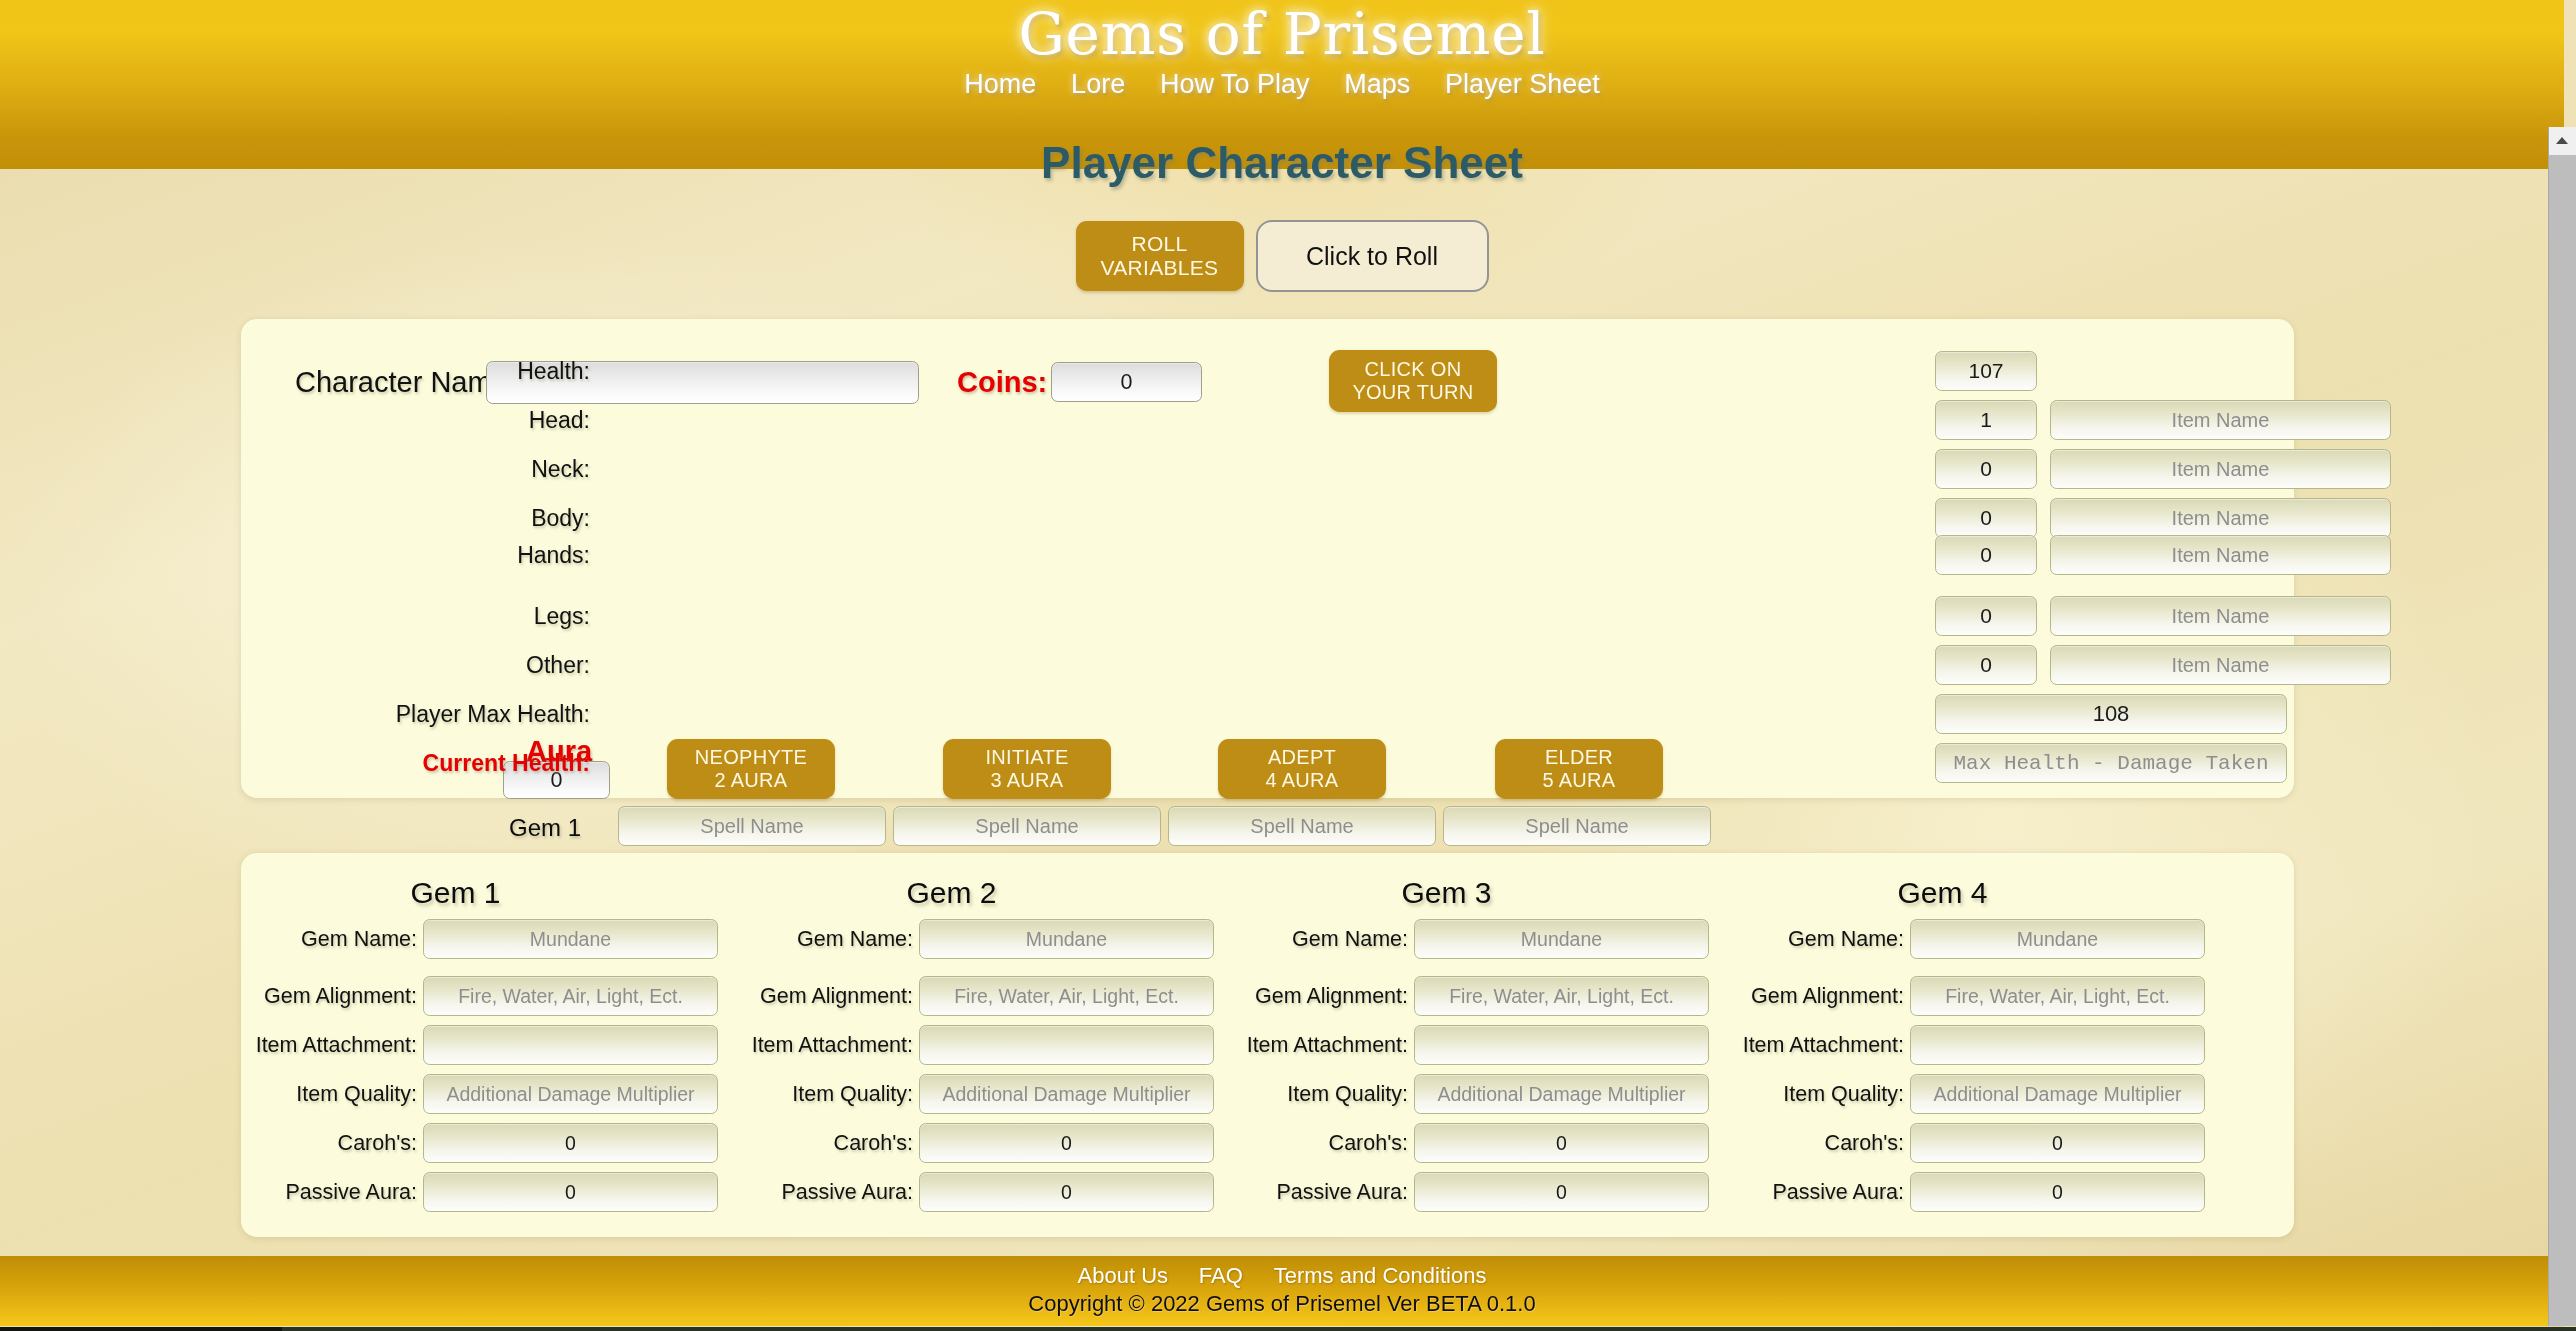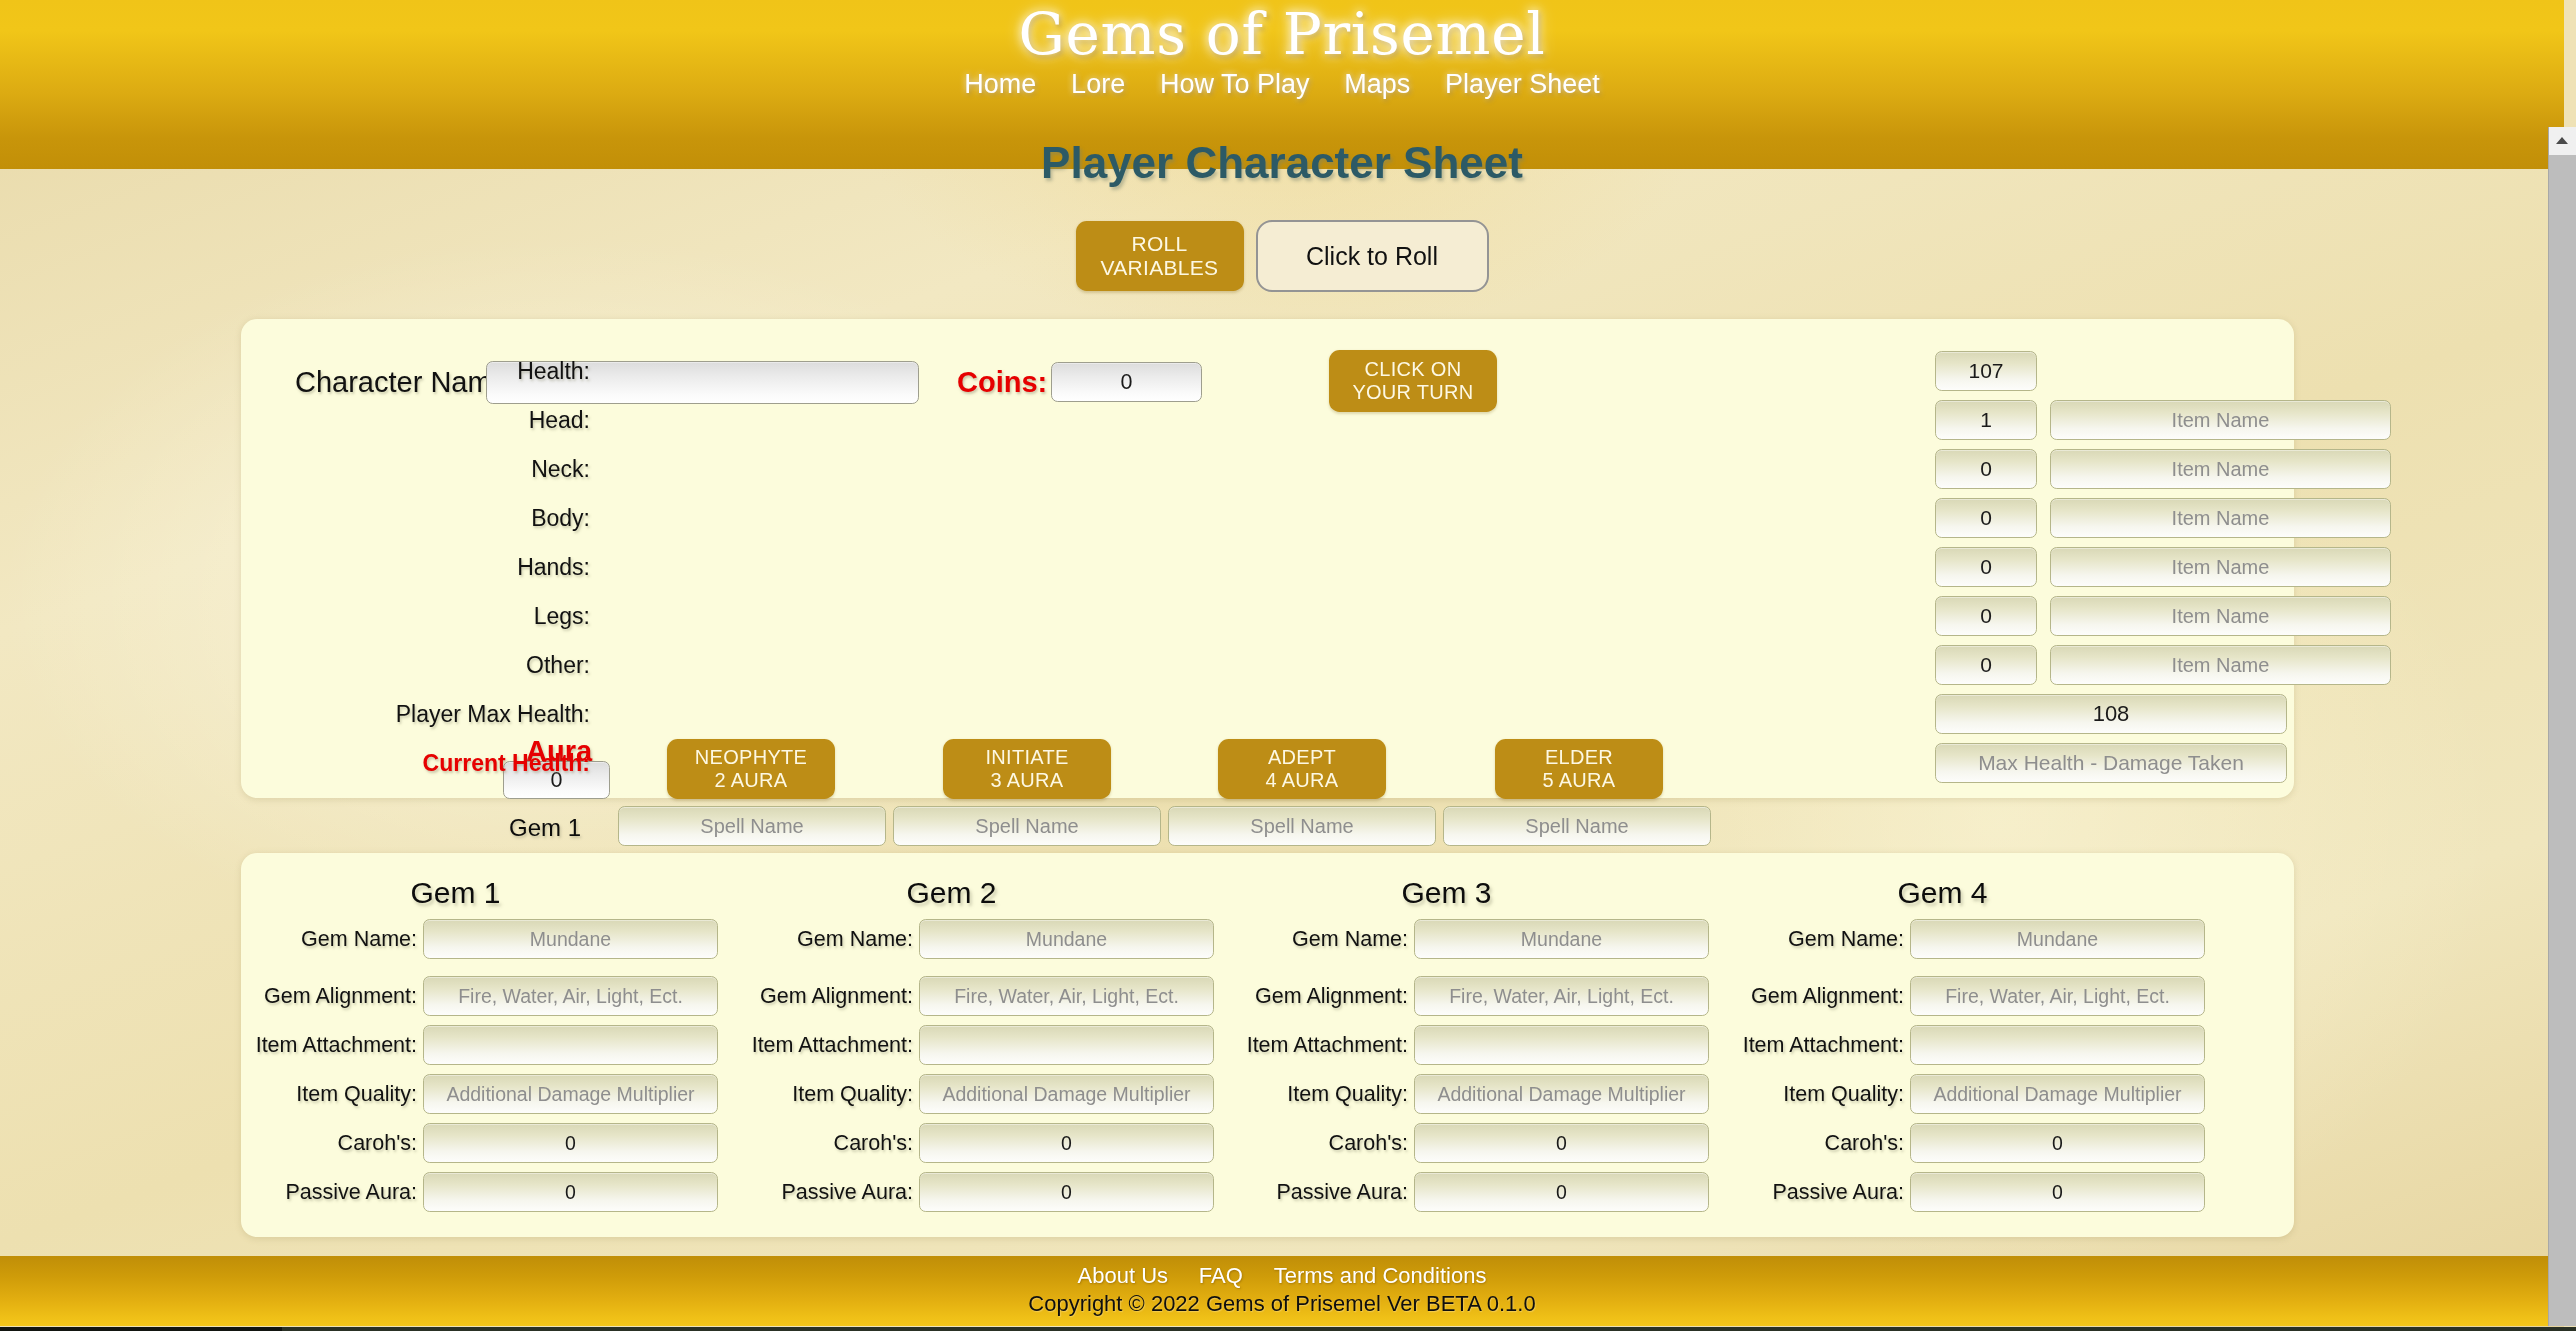--- a/index.html
+++ b/index.html
@@ -251,31 +251,31 @@
     text-shadow: 1.3px 2px 2.7px rgba(140,140,110,0.45);
     white-space: nowrap;
   }
   .eq-num { position: absolute; left: 1694px; top: 0; width: 102px; height: 40px; font-size: 21px; }
   .eq-item { position: absolute; left: 1809px; top: 0; width: 341px; height: 40px; font-size: 20px; }
 
   #health-row { top: 32px; }
   #head-row   { top: 81px; }
   #neck-row   { top: 130px; }
   #body-row   { top: 179px; }
-  #hands-row  { top: 228px; }
+  #hands-row  { top: 216px; }
   #legs-row   { top: 277px; }
   #other-row  { top: 326px; }
 
   #maxhealth-row { position: absolute; top: 375px; left: 0; width: 100%; height: 49px; }
   #maxhealth-label { position: absolute; right: 1704px; top: 6.7px; font-size: 23px; color: #111; text-shadow: 1.3px 2px 2.7px rgba(140,140,110,0.45); white-space: nowrap; }
   #maxhealth-input { position: absolute; left: 1694px; top: 0; width: 352px; height: 40px; font-size: 22px; }
 
   #curhealth-row { position: absolute; top: 424px; left: 0; width: 100%; height: 49px; }
   #curhealth-label { position: absolute; right: 1704px; top: 6.7px; font-size: 23px; font-weight: bold; color: #e60000; text-shadow: 1.3px 2px 2.7px rgba(150,140,110,0.5); white-space: nowrap; }
-  #curhealth-input { position: absolute; left: 1694px; top: 0; width: 352px; height: 40px; font-size: 21px; }
+  #curhealth-input { position: absolute; left: 1694px; top: 0; width: 352px; height: 40px; font-size: 21px; font-family: Liberation Mono, monospace; }
 
   
   .gem-col { position: absolute; top: 0; width: 513px; height: 100%; }
   .gem-col-0 { left: 0px; }
   .gem-col-1 { left: 496px; }
   .gem-col-2 { left: 991px; }
   .gem-col-3 { left: 1487px; }
 
   .gem-col-title {
     position: absolute;

